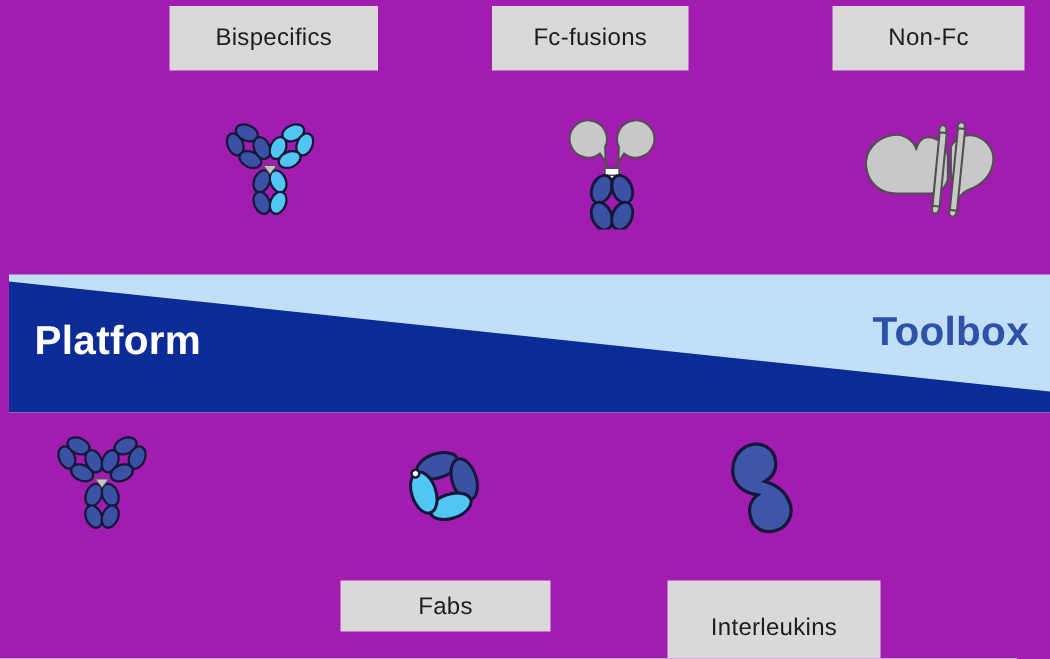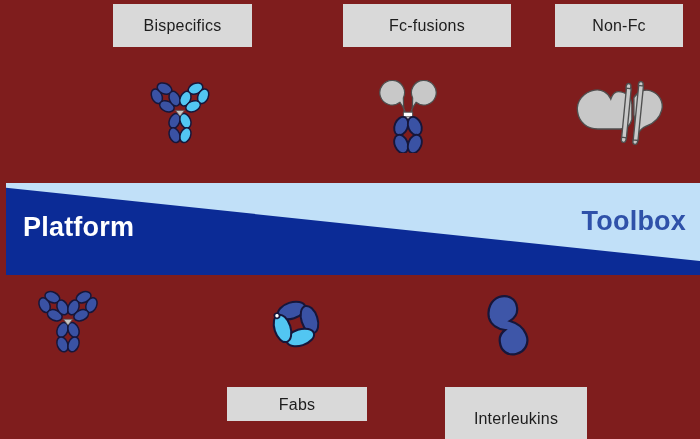--- a/index.html
+++ b/index.html
@@ -1,17 +1,17 @@
 <!DOCTYPE html>
 <html><head>
 <meta charset="utf-8">
 <style>
   html,body{margin:0;padding:0;background:#ffffff;}
   .canvas{
-    position:relative;width:700px;height:439px;background:#7f1d1d;
+    position:relative;width:700px;height:439px;background:#a21caf;
     font-family:"Liberation Sans",sans-serif;overflow:hidden;
   }
   .lbox{
     position:absolute;background:#D9D9D9;color:#1D1D1D;
     display:flex;flex-direction:column;align-items:center;justify-content:center;
     font-size:16px;line-height:19px;text-align:center;letter-spacing:.2px;
   }
   .icon{position:absolute;}
   .icon svg{display:block;width:100%;height:100%;}
   .band{position:absolute;left:6px;top:183px;width:694px;height:92px;background:#C1E0F8;}
@@ -47,21 +47,21 @@
 
     <path id="hinge-tri" d="M43.5,47 L56.5,47 L50,55.5 Z" fill="#C6C6C6" stroke="#555555" stroke-width="1"></path>
   </defs>
 </svg>
 
 <div class="canvas">
 
   <div class="lbox" style="left:113px;top:4px;width:139px;height:43px">
     <span>Bispecifics</span>
   </div>
-  <div class="lbox" style="left:343px;top:4px;width:168px;height:43px">
+  <div class="lbox" style="left:328px;top:4px;width:131px;height:43px">
     <span>Fc-fusions</span>
   </div>
   <div class="lbox" style="left:555px;top:4px;width:128px;height:43px">
     <span>Non-Fc</span>
   </div>
 
   <div class="icon" style="left:146px;top:77px;width:68px;height:79px">
     <svg viewBox="0 0 100 112">
       <use href="#fabunit" fill="#3A52A4" transform="translate(29,28) rotate(-45)"></use>
       <use href="#fabunit" fill="#52C6F2" transform="translate(71,28) rotate(45)"></use>

